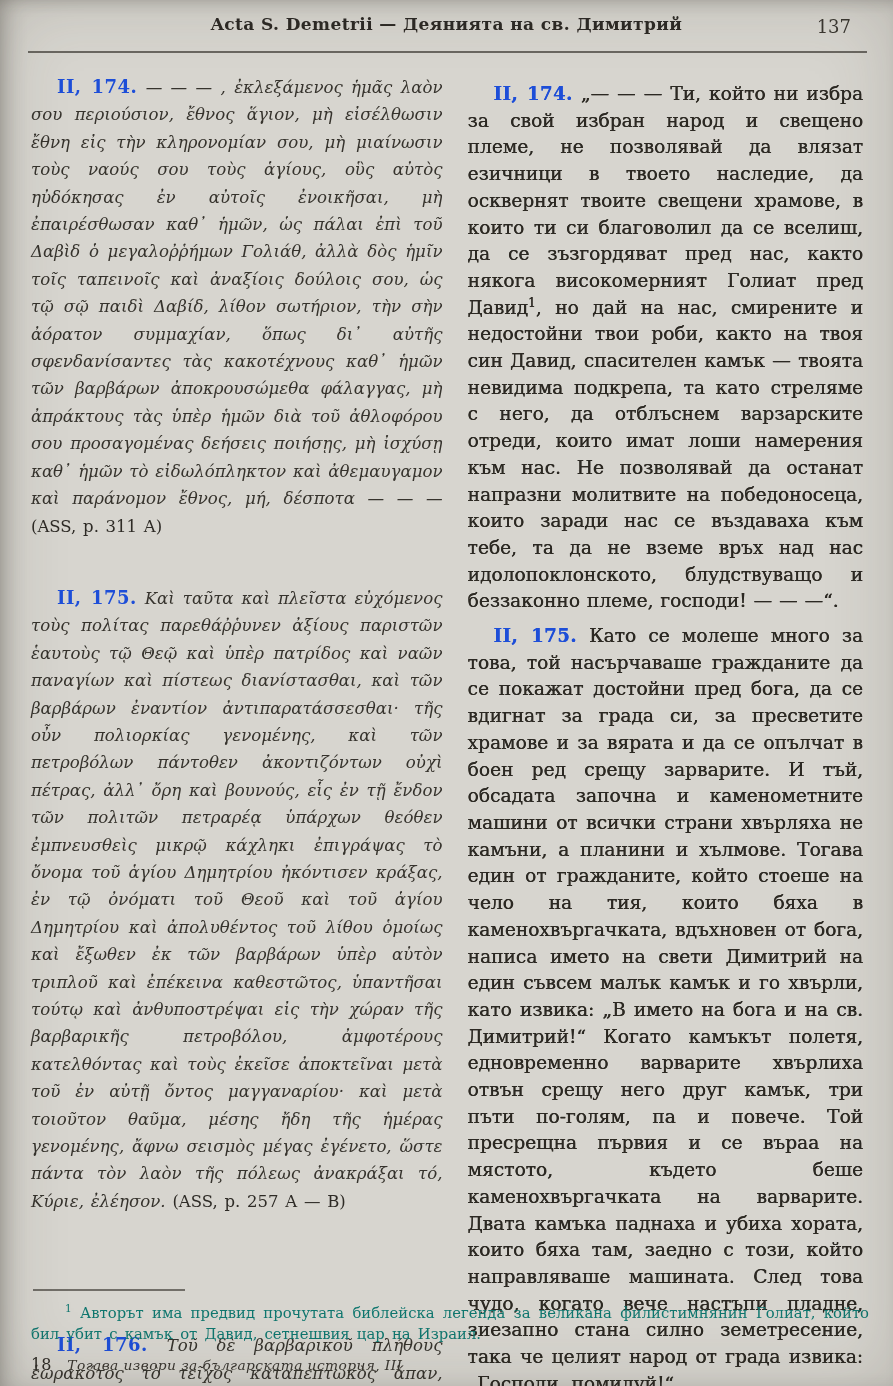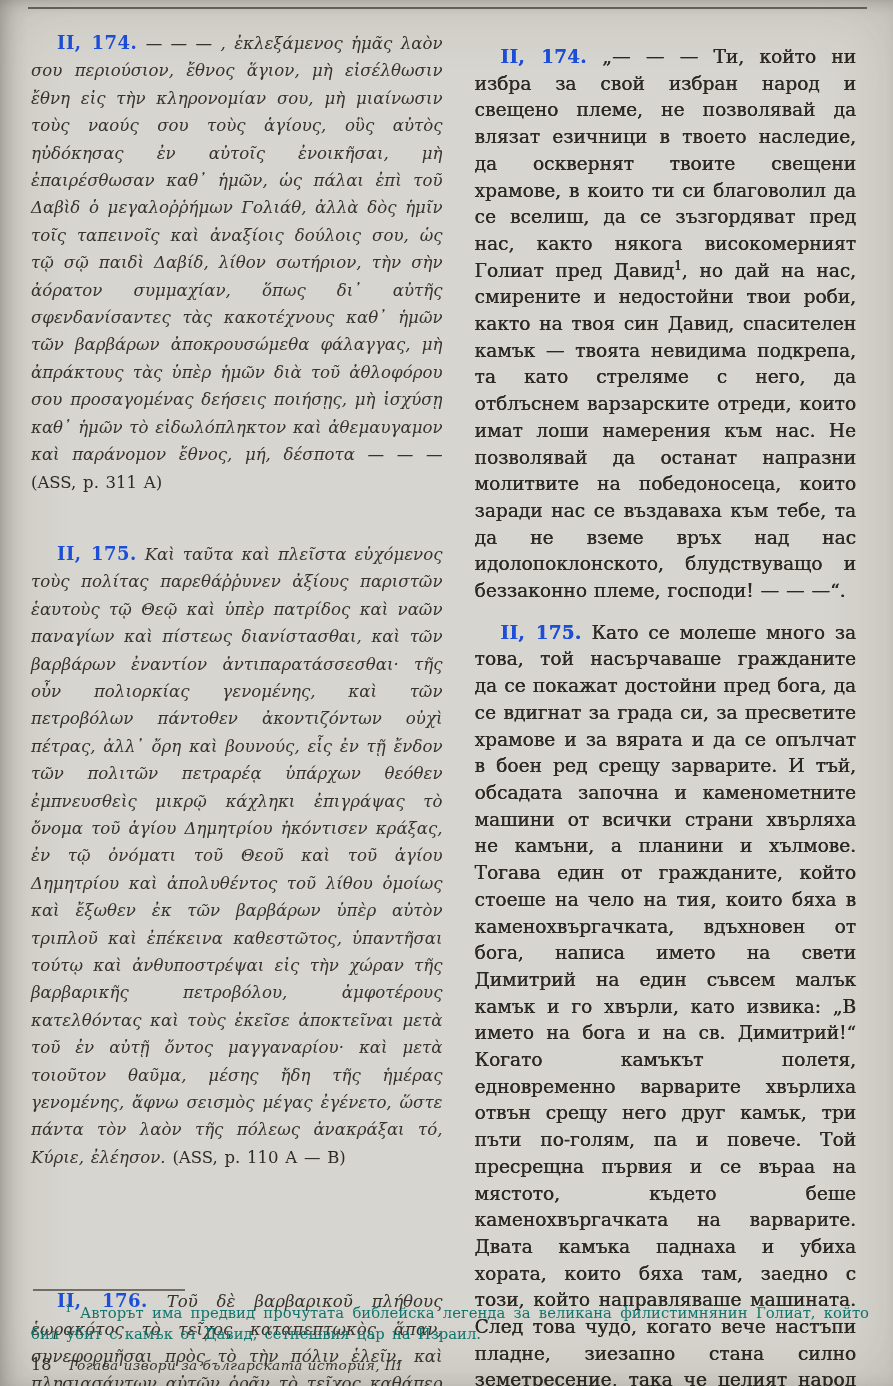--- a/index.html
+++ b/index.html
@@ -32,49 +32,53 @@
   .col{width:50%;text-align:justify;}
   .sec-label{
     font-style:normal;font-weight:bold;font-size:18px;color:#1d4ed8;letter-spacing:.5px;
   }
   
   .col-left p{margin:0;text-indent:26px;font-style:italic;font-size:16.6px;line-height:27.4px;color:#36332d;word-spacing:1.5px;}
   .col-left .cite{font-style:normal;font-size:16.5px;color:#2e2b26;}
   .col-left .sec-0{margin-bottom:44px;}
   .col-left .sec-1{margin-bottom:116px;}
   
-  .col-right p{margin:15px;text-indent:26px;font-size:18.6px;line-height:26.7px;color:#2c2923;
+  .col-right p{margin:8px;text-indent:26px;font-size:18.6px;line-height:26.7px;color:#2c2923;
     text-shadow:.35px 0 0 currentColor; word-spacing:1px;}
   .col-right sup{font-size:12px;line-height:0;}
   
   .bottom{position:absolute;left:31px;right:24px;bottom:12px;}
   .fn-rule{width:152px;border:0;border-top:2px solid rgba(70,66,60,.7);margin:0 0 7px 2px;}
   .footnote{font-size:14.8px;line-height:20.5px;text-align:justify;text-indent:34px;color:#0f766e;word-spacing:2.5px;}
   .footnote sup{font-size:10.5px;}
   .footer{margin-top:11px;font-size:14.5px;color:#38352f;}
   .footer .sig{font-size:16px;margin-right:16px;color:#2f2c27;}
   .footer .series{font-style:italic;letter-spacing:.4px;font-size:13.8px;}
 </style>
 </head>
 <body>
 
 <div class="page">
 
+  <div class="header">
+    <div class="header-title">Acta S. Demetrii — Деянията на св. Димитрий</div>
+    <div class="page-number">137</div>
+  </div>
   <hr class="header-rule">
 
   <div class="columns">
 
     <div class="col col-left">
       <p class="sec-0"><span class="sec-label">II, 174.</span>
         <span>— — — , ἐκλεξάμενος ἡμᾶς λαὸν σου περιούσιον, ἔθνος ἅγιον, μὴ εἰσέλθωσιν ἔθνη εἰς τὴν κληρονομίαν σου, μὴ μιαίνωσιν τοὺς ναούς σου τοὺς ἁγίους, οὓς αὐτὸς ηὐδόκησας ἐν αὐτοῖς ἐνοικῆσαι, μὴ ἐπαιρέσθωσαν καθ᾽ ἡμῶν, ὡς πάλαι ἐπὶ τοῦ Δαβὶδ ὁ μεγαλοῤῥήμων Γολιάθ, ἀλλὰ δὸς ἡμῖν τοῖς ταπεινοῖς καὶ ἀναξίοις δούλοις σου, ὡς τῷ σῷ παιδὶ Δαβίδ, λίθον σωτήριον, τὴν σὴν ἀόρατον συμμαχίαν, ὅπως δι᾽ αὐτῆς σφενδανίσαντες τὰς κακοτέχνους καθ᾽ ἡμῶν τῶν βαρβάρων ἀποκρουσώμεθα φάλαγγας, μὴ ἀπράκτους τὰς ὑπὲρ ἡμῶν διὰ τοῦ ἀθλοφόρου σου προσαγομένας δεήσεις ποιήσῃς, μὴ ἰσχύσῃ καθ᾽ ἡμῶν τὸ εἰδωλόπληκτον καὶ ἀθεμαυγαμον καὶ παράνομον ἔθνος, μή, δέσποτα — — —</span>
         <span class="cite">(ASS, p. 311 A)</span></p>
 
       <p class="sec-1"><span class="sec-label">II, 175.</span>
         <span>Καὶ ταῦτα καὶ πλεῖστα εὐχόμενος τοὺς πολίτας παρεθάῤῥυνεν ἀξίους παριστῶν ἑαυτοὺς τῷ Θεῷ καὶ ὑπὲρ πατρίδος καὶ ναῶν παναγίων καὶ πίστεως διανίστασθαι, καὶ τῶν βαρβάρων ἐναντίον ἀντιπαρατάσσεσθαι· τῆς οὖν πολιορκίας γενομένης, καὶ τῶν πετροβόλων πάντοθεν ἀκοντιζόντων οὐχὶ πέτρας, ἀλλ᾽ ὄρη καὶ βουνούς, εἷς ἐν τῇ ἔνδον τῶν πολιτῶν πετραρέᾳ ὑπάρχων θεόθεν ἐμπνευσθεὶς μικρῷ κάχληκι ἐπιγράψας τὸ ὄνομα τοῦ ἁγίου Δημητρίου ἠκόντισεν κράξας, ἐν τῷ ὀνόματι τοῦ Θεοῦ καὶ τοῦ ἁγίου Δημητρίου καὶ ἀπολυθέντος τοῦ λίθου ὁμοίως καὶ ἔξωθεν ἐκ τῶν βαρβάρων ὑπὲρ αὐτὸν τριπλοῦ καὶ ἐπέκεινα καθεστῶτος, ὑπαντῆσαι τούτῳ καὶ ἀνθυποστρέψαι εἰς τὴν χώραν τῆς βαρβαρικῆς πετροβόλου, ἀμφοτέρους κατελθόντας καὶ τοὺς ἐκεῖσε ἀποκτεῖναι μετὰ τοῦ ἐν αὐτῇ ὄντος μαγγαναρίου· καὶ μετὰ τοιοῦτον θαῦμα, μέσης ἤδη τῆς ἡμέρας γενομένης, ἄφνω σεισμὸς μέγας ἐγένετο, ὥστε πάντα τὸν λαὸν τῆς πόλεως ἀνακράξαι τό, Κύριε, ἐλέησον.</span>
-        <span class="cite">(ASS, p. 110 A — B)</span></p>
+        <span class="cite">(ASS, p. 257 A — B)</span></p>
 
       <p class="sec-2"><span class="sec-label">II, 176.</span>
         <span>Τοῦ δὲ βαρβαρικοῦ πλήθους ἑωρακότος τὸ τεῖχος καταπεπτωκὸς ἅπαν, συνεφορμῆσαι πρὸς τὸ τὴν πόλιν ἑλεῖν, καὶ πλησιασάντων αὐτῶν ὁρᾶν τὸ τεῖχος καθάπερ τὸ πρῶτον ἑστῶς, ἔνθεν τε ἐπεγνωκέναι τὸν τὴν τοιαύτην ἑωρακότα ἐπαγγελίαν ἀρχιερέα ὅτι ἐπέσκεπται τὴν πόλιν ὁ Κύριος διὰ τοῦ ἀθλοφόρου αὐτοῦ. Εἴρηται γὰρ ὡς καὶ πλεῖστα τεθέανται ἐκ τῶν παρὰ τῶν βαρβάρων ῥιφέντων, ὡς νιφάδων, βελῶν, τινὰ ἐξ αὐτῶν τὸ ἐπτερωμένον μέρος</span></p>
     </div>
 
     <div class="col col-right">
       <p><span class="sec-label">II, 174.</span>
         <span>„— — — Ти, който ни избра за свой избран народ и свещено племе, не позволявай да влязат езичници в твоето наследие, да осквернят твоите свещени храмове, в които ти си благоволил да се вселиш, да се зъзгордяват пред нас, както някога високомерният Голиат пред Давид</span><sup>1</sup><span>, но дай на нас, смирените и недостойни твои роби, както на твоя син Давид, спасителен камък — твоята невидима подкрепа, та като стреляме с него, да отблъснем варзарските отреди, които имат лоши намерения към нас. Не позволявай да останат напразни молитвите на победоносеца, които заради нас се въздаваха към тебе, та да не вземе връх над нас идолопоклонското, блудствуващо и беззаконно племе, господи! — — —“.</span></p>
 
       <p><span class="sec-label">II, 175.</span>

